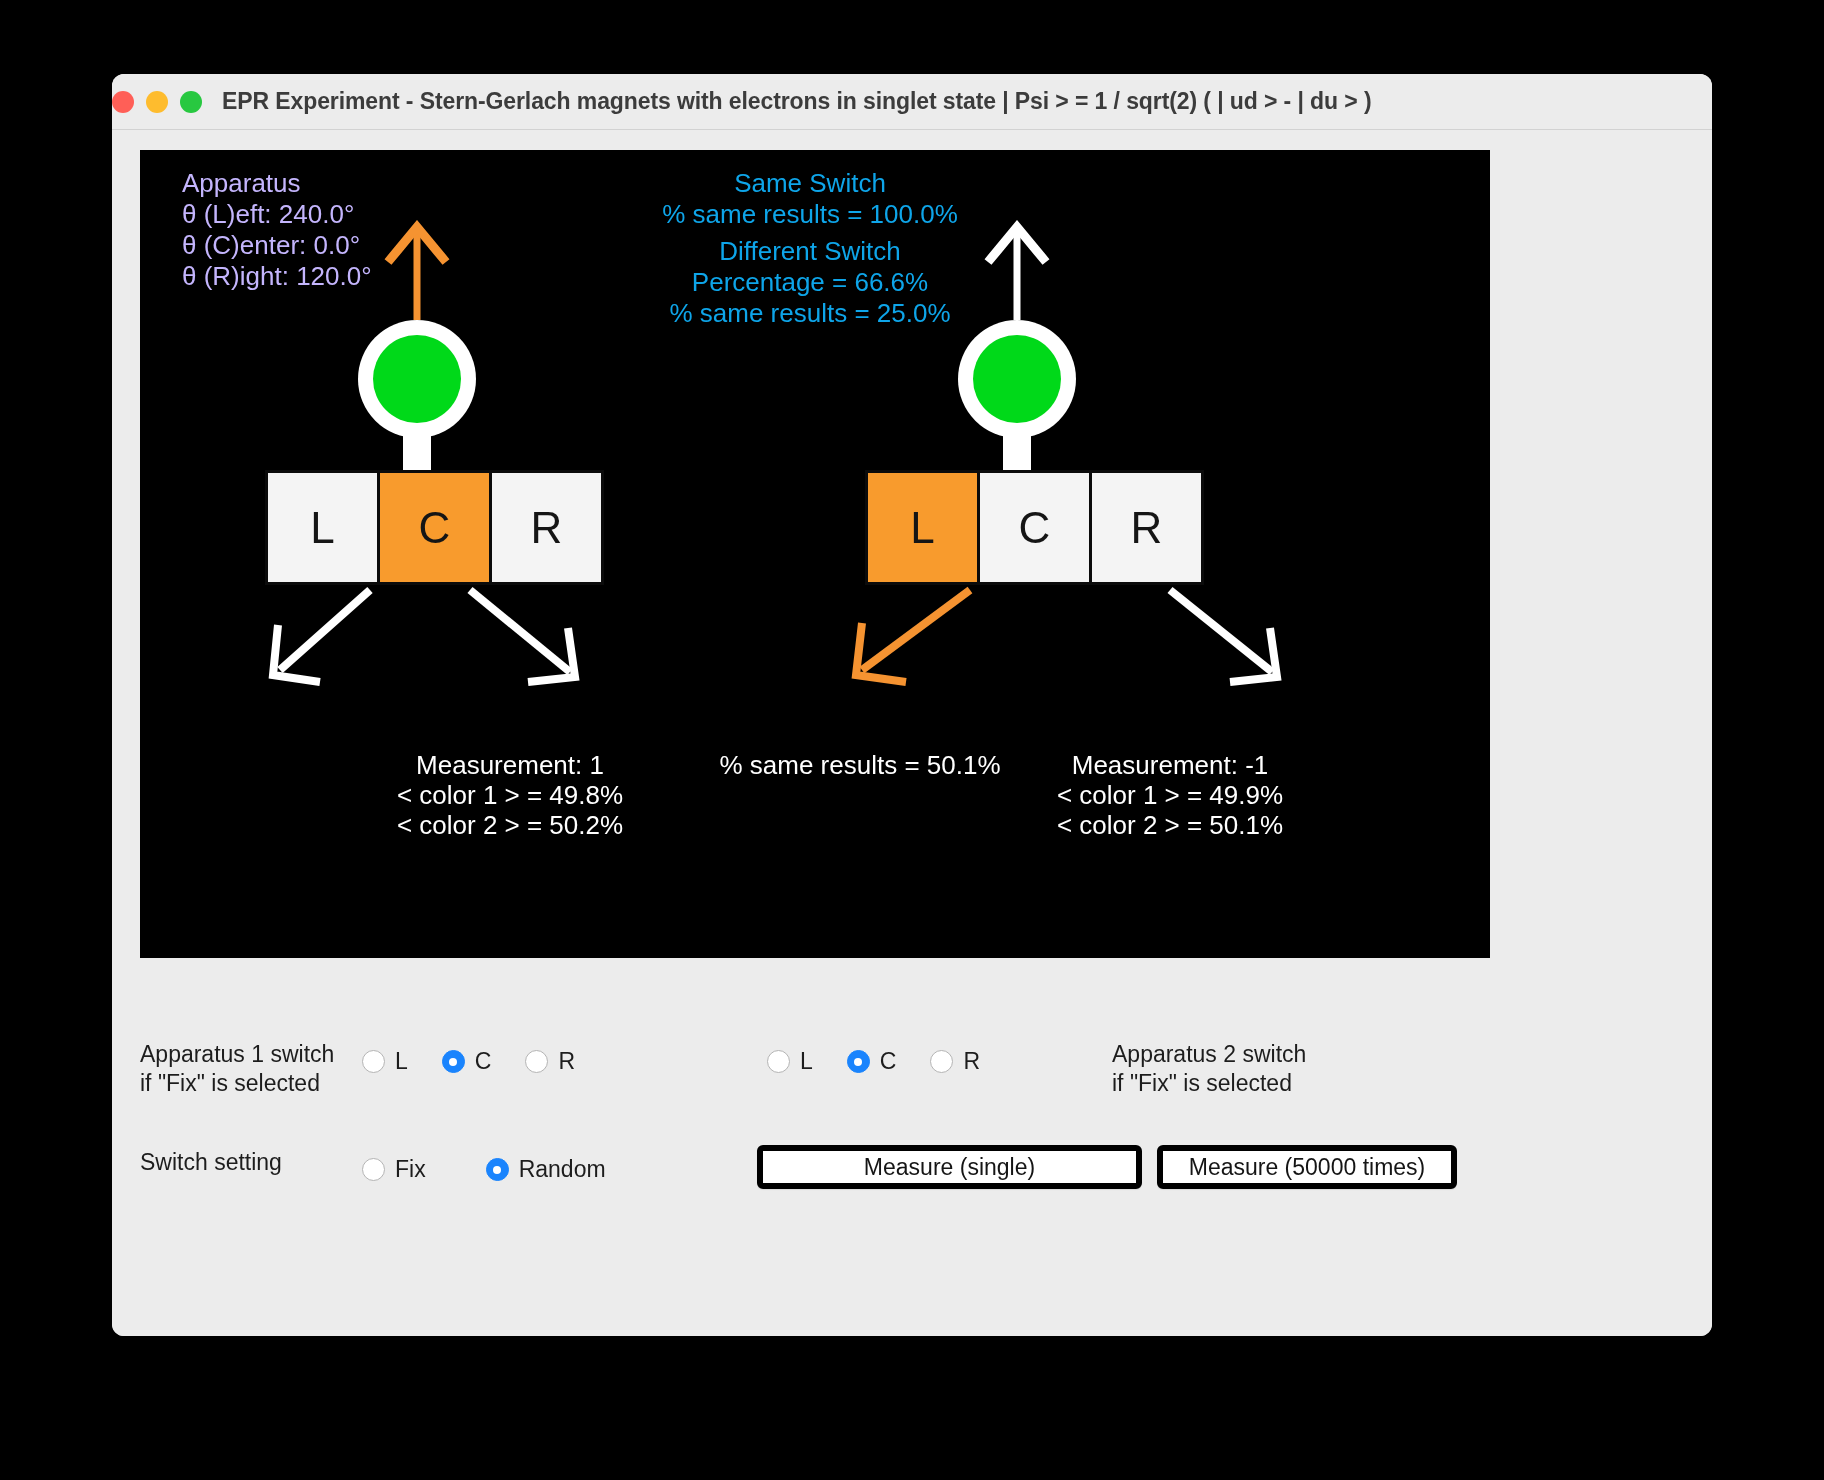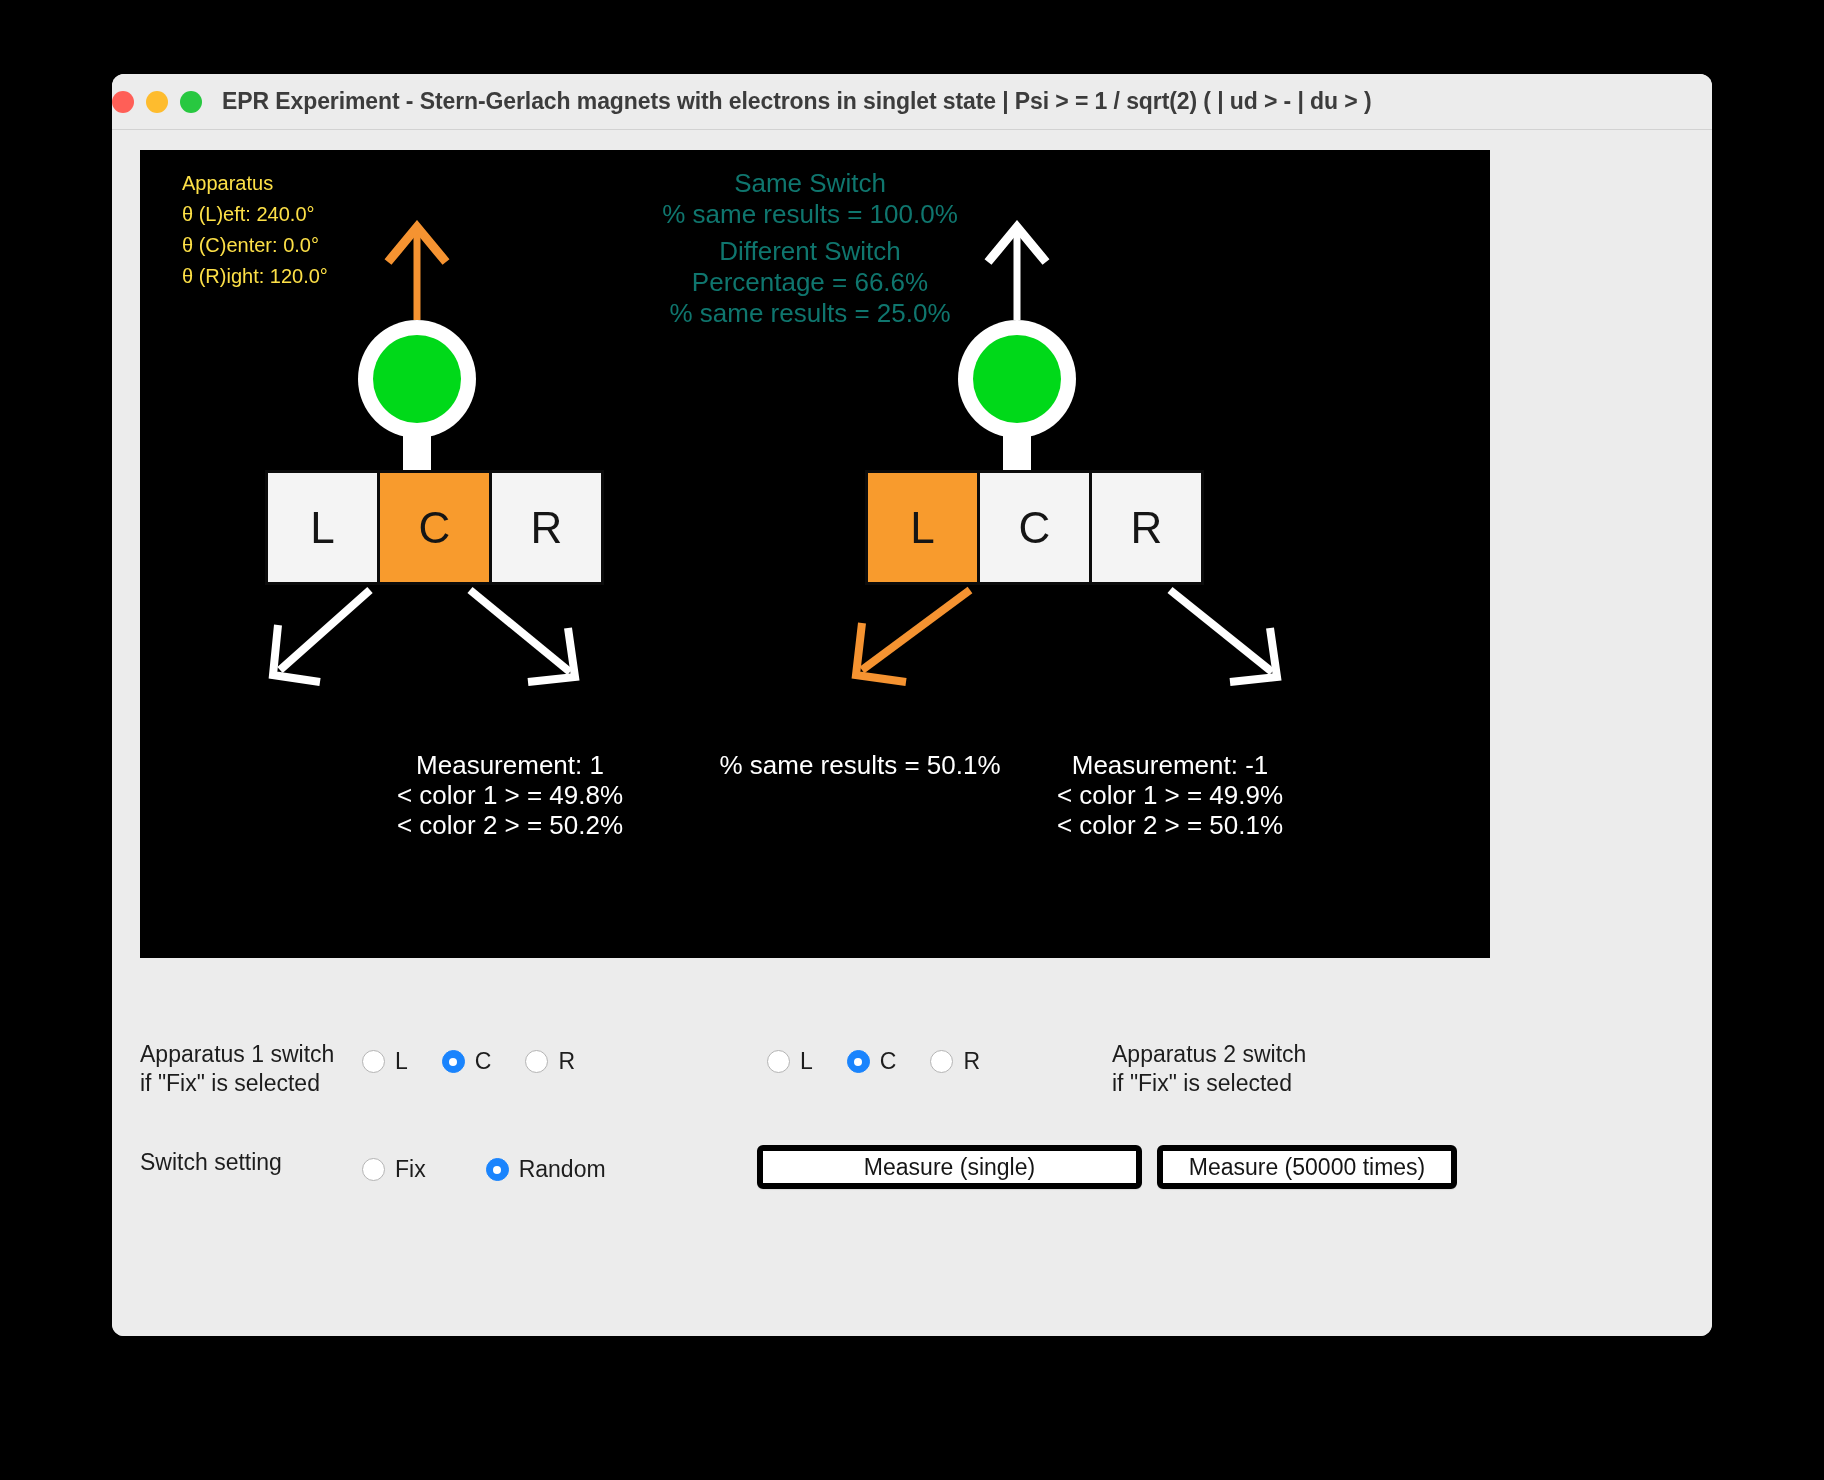--- a/index.html
+++ b/index.html
@@ -46,27 +46,27 @@
     white-space: nowrap;
   }
 
   #canvas {
     position: absolute;
     left: 28px; top: 76px;
     width: 1350px; height: 808px;
     background: #000000;
   }
 
-  .canvas-text { position: absolute; color: #0f766e; }
+  .canvas-text { position: absolute; color: #0ea5e9; }
 
   
   #apparatus-legend {
     left: 42px; top: 18px;
-    color: #fde047;
-    font-size: 20px;
+    color: #c4b5fd;
+    font-size: 26px;
     line-height: 31px;
     white-space: nowrap;
   }
 
   
   #switch-stats {
     left: 420px; top: 18px;
     width: 500px;
     text-align: center;
     font-size: 26px;

